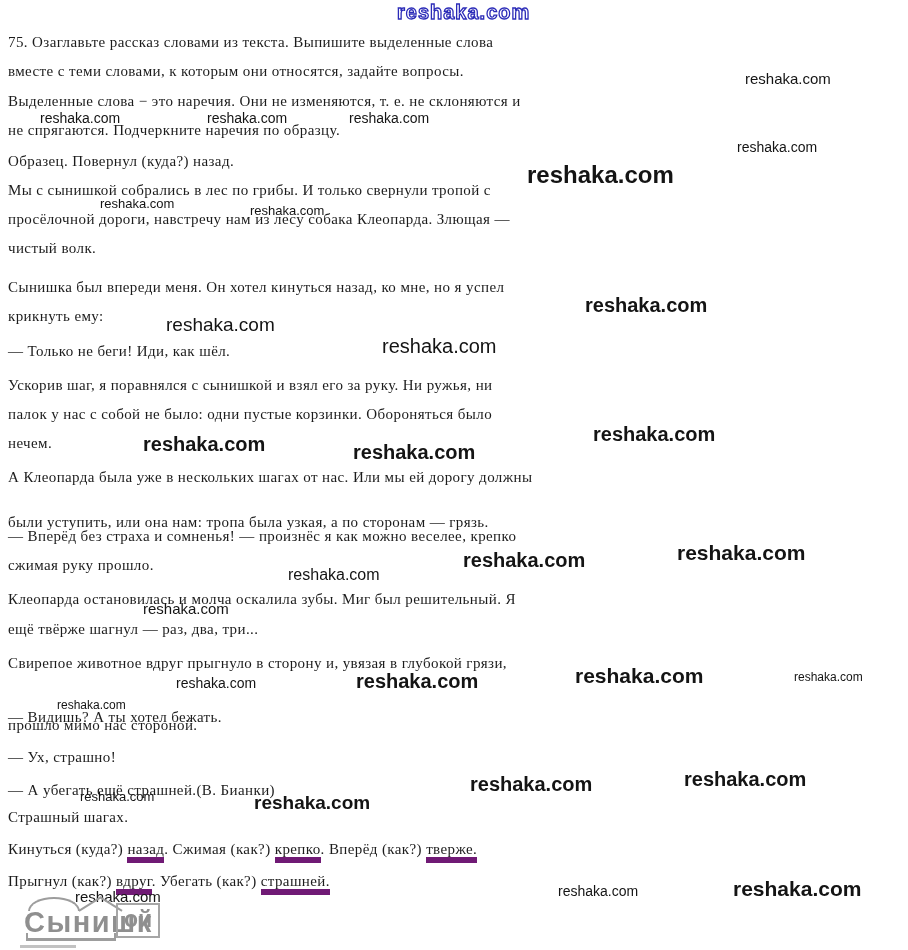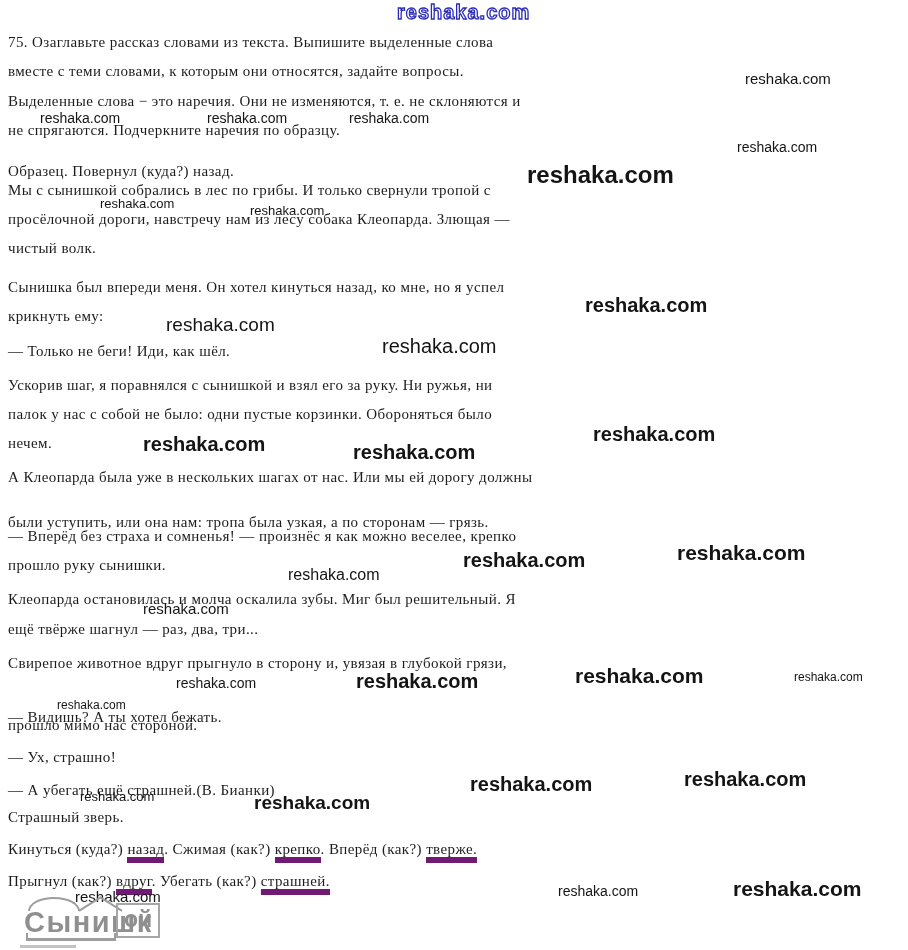--- a/index.html
+++ b/index.html
@@ -77,42 +77,42 @@
 </style>
 </head>
 <body>
 
 <div class="page">
   <div id="story">
       <div class="line" style="top: 29px;">75. Озаглавьте рассказ словами из текста. Выпишите выделенные слова</div>
       <div class="line" style="top: 58px;">вместе с теми словами, к которым они относятся, задайте вопросы.</div>
       <div class="line" style="top: 88px;">Выделенные слова − это наречия. Они не изменяются, т. е. не склоняются и</div>
       <div class="line" style="top: 117px;">не спрягаются. Подчеркните наречия по образцу.</div>
-      <div class="line" style="top: 158px;">Образец. Повернул (куда?) назад.</div>
+      <div class="line" style="top: 148px;">Образец. Повернул (куда?) назад.</div>
       <div class="line" style="top: 177px;">Мы с сынишкой собрались в лес по грибы. И только свернули тропой с</div>
       <div class="line" style="top: 206px;">просёлочной дороги, навстречу нам из лесу собака Клеопарда. Злющая —</div>
       <div class="line" style="top: 235px; text-align: right;">чистый волк.</div>
       <div class="line" style="top: 274px;">Сынишка был впереди меня. Он хотел кинуться назад, ко мне, но я успел</div>
       <div class="line" style="top: 303px;">крикнуть ему:</div>
       <div class="line" style="top: 338px;">— Только не беги! Иди, как шёл.</div>
       <div class="line" style="top: 372px;">Ускорив шаг, я поравнялся с сынишкой и взял его за руку. Ни ружья, ни</div>
       <div class="line" style="top: 401px;">палок у нас с собой не было: одни пустые корзинки. Обороняться было</div>
       <div class="line" style="top: 430px;">нечем.</div>
       <div class="line" style="top: 464px;">А Клеопарда была уже в нескольких шагах от нас. Или мы ей дорогу должны</div>
       <div class="line" style="top: 493px; margin-top: 16px;">были уступить, или она нам: тропа была узкая, а по сторонам — грязь.</div>
       <div class="line" style="top: 523px;">— Вперёд без страха и сомненья! — произнёс я как можно веселее, крепко</div>
-      <div class="line" style="top: 552px;">прошло руку сынишки.</div>
+      <div class="line" style="top: 552px;">сжимая руку прошло.</div>
       <div class="line" style="top: 586px;">Клеопарда остановилась и молча оскалила зубы. Миг был решительный. Я</div>
       <div class="line" style="top: 616px;">ещё твёрже шагнул — раз, два, три...</div>
       <div class="line" style="top: 650px;">Свирепое животное вдруг прыгнуло в сторону и, увязая в глубокой грязи,</div>
       <div class="line" style="top: 712px;">прошло мимо нас стороной.</div>
       <div class="line" style="top: 704px;">— Видишь? А ты хотел бежать.</div>
       <div class="line" style="top: 744px;">— Ух, страшно!</div>
       <div class="line" style="top: 777px;">— А убегать ещё страшней.(В. Бианки)</div>
-      <div class="line" style="top: 804px;">Страшный зверь.</div>
+      <div class="line" style="top: 804px;">Страшный шагах.</div>
       <div class="line" style="top: 836px;"><span>Кинуться (куда?) </span><span class="adv">назад</span><span>. Сжимая (как?) </span><span class="adv">крепко</span><span>. Вперёд (как?) </span><span class="adv">тверже.</span></div>
       <div class="line" style="top: 868px;"><span>Прыгнул (как?) </span><span class="adv">вдруг</span><span>. Убегать (как?) </span><span class="adv">страшней.</span></div>
     </div>
   <div id="wms">
       <div class="wm outline" style="left: 397px; top: 2px; font-size: 20px;">reshaka.com</div>
       <div class="wm" style="left: 745px; top: 71px; font-size: 15px;">reshaka.com</div>
       <div class="wm" style="left: 40px; top: 111px; font-size: 14px;">reshaka.com</div>
       <div class="wm" style="left: 207px; top: 111px; font-size: 14px;">reshaka.com</div>
       <div class="wm" style="left: 349px; top: 111px; font-size: 14px;">reshaka.com</div>
       <div class="wm" style="left: 737px; top: 140px; font-size: 14px;">reshaka.com</div>

